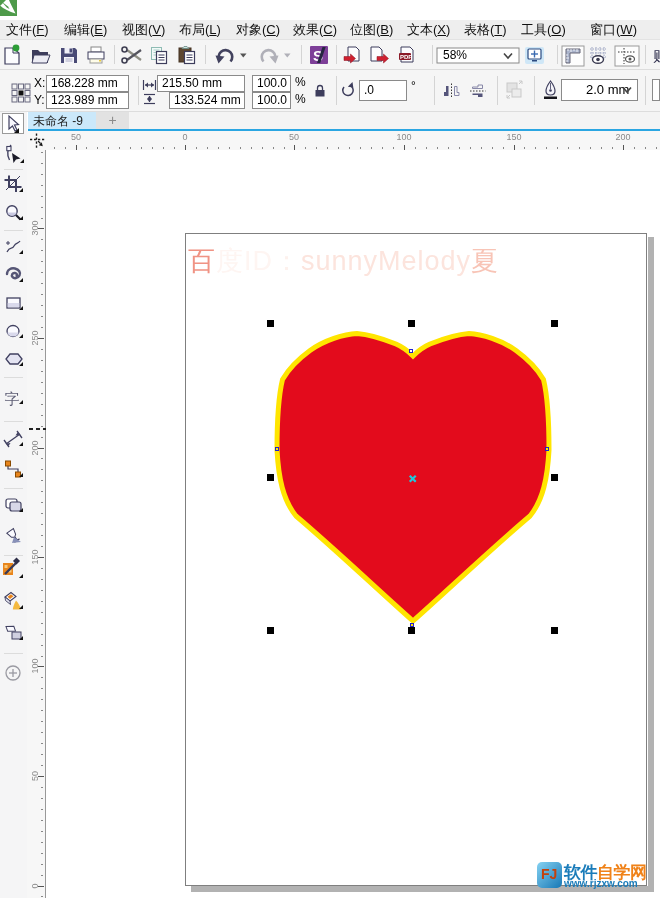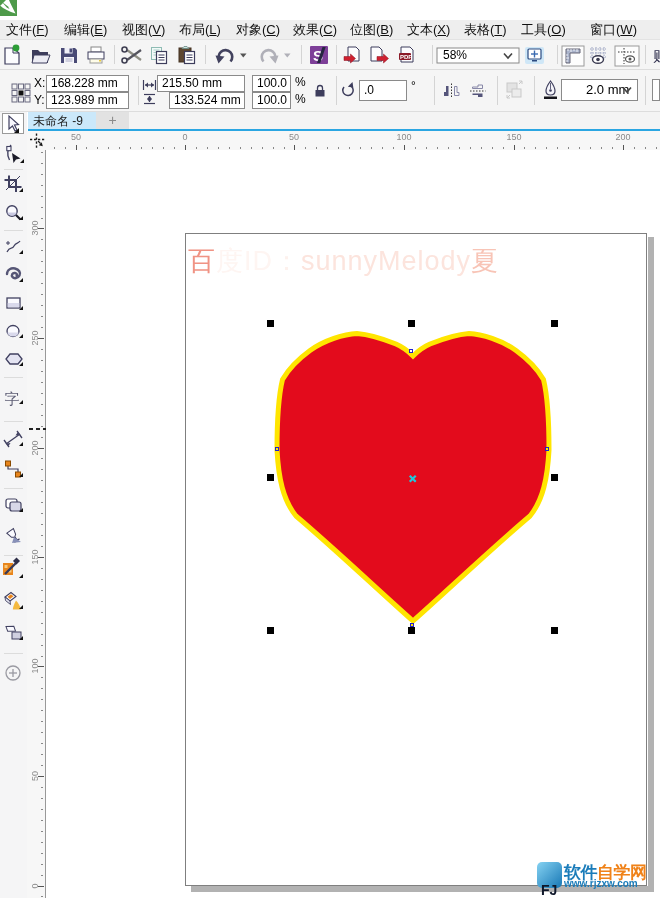--- a/index.html
+++ b/index.html
@@ -574,18 +574,18 @@
 <div class="handle" style="left:221px; top:170px;"></div>
 <div class="handle" style="left:362px; top:170px;"></div>
 <div class="handle" style="left:505px; top:170px;"></div>
 <div class="handle" style="left:221px; top:324px;"></div>
 <div class="handle" style="left:505px; top:324px;"></div>
 <div class="handle" style="left:221px; top:477px;"></div>
 <div class="handle" style="left:362px; top:477px;"></div>
 <div class="handle" style="left:505px; top:477px;"></div>
 <div id="logo" style="position:absolute; left:490px; top:710px; width:122px; height:33px;">
 <div style="position:absolute; left:1px; top:2px; width:25px; height:26px; border-radius:5px; background:linear-gradient(135deg,#85d2f2,#1777b5);"></div>
-<div style="position:absolute; left:5px; top:22px; color:#0f172a; font-weight:bold; font-size:14px;">FJ</div>
+<div style="position:absolute; left:5px; top:6px; color:#c2410c; font-weight:bold; font-size:14px;">FJ</div>
 <div style="position:absolute; left:28px; top:1px; font-size:17px; font-weight:bold; color:#1a7cba; letter-spacing:-0.5px;">软件<span style="color:#f08218;">自学网</span></div>
 <div style="position:absolute; left:28px; top:18px; font-size:10px; font-weight:bold; color:#1a7cba;text-align:right;">www.rjzxw.com</div>
 </div>
 
 </div>
 
 </body></html>

